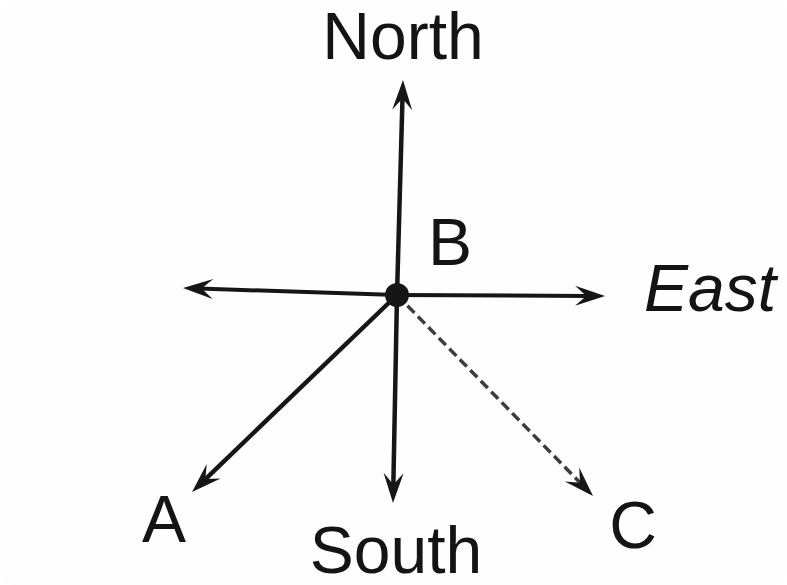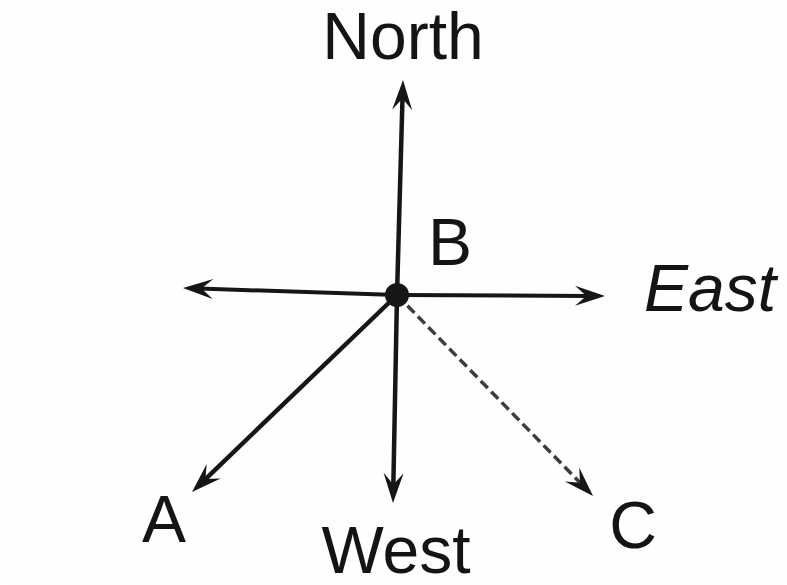--- a/index.html
+++ b/index.html
@@ -45,18 +45,18 @@
       <line x1="397" y1="295" x2="588.5001906864134" y2="295.92067399368466" stroke="#161616" stroke-width="4"></line>
       <polygon points="605,296 574.9522703351058,305.8556553300853 586.4002149555931,295.9105779565173 575.0484230700336,285.85588646513173" fill="#161616"></polygon>
       <line x1="397" y1="295" x2="203.89709063776394" y2="480.56718607005126" stroke="#161616" stroke-width="4.5"></line>
       <polygon points="192,492 206.70209574748063,464.0027076196302 205.41126580984297,479.1121006607851 220.56005202620636,478.4234235441926" fill="#161616"></polygon>
       <line x1="397" y1="295" x2="581.4805945254088" y2="484.1867321408529" stroke="#3d3d3d" stroke-width="3.5" stroke-dasharray="10 5"></line>
       <polygon points="593,496 564.8960701315632,481.50278902857565 580.0144883740971,482.683225322416 579.2151826881052,467.5398733017985" fill="#161616"></polygon>
       <circle cx="397" cy="295" r="12" fill="#161616"></circle>
     </svg>
 
   <div class="lbl" style="left: 403px; top: 36px;">North</div>
-  <div class="lbl" style="left: 396px; top: 550px;">West</div>
+  <div class="lbl" style="left: 396px; top: 550px;">South</div>
   <div class="lbl" style="left: 710px; top: 288px; font-style: italic;">East</div>
   <div class="lbl" style="left: 164px; top: 519px;">A</div>
   <div class="lbl" style="left: 633px; top: 525px;">C</div>
   <div class="lbl" style="left: 450px; top: 242px;">B</div>
 </div>
 
 </body></html>

